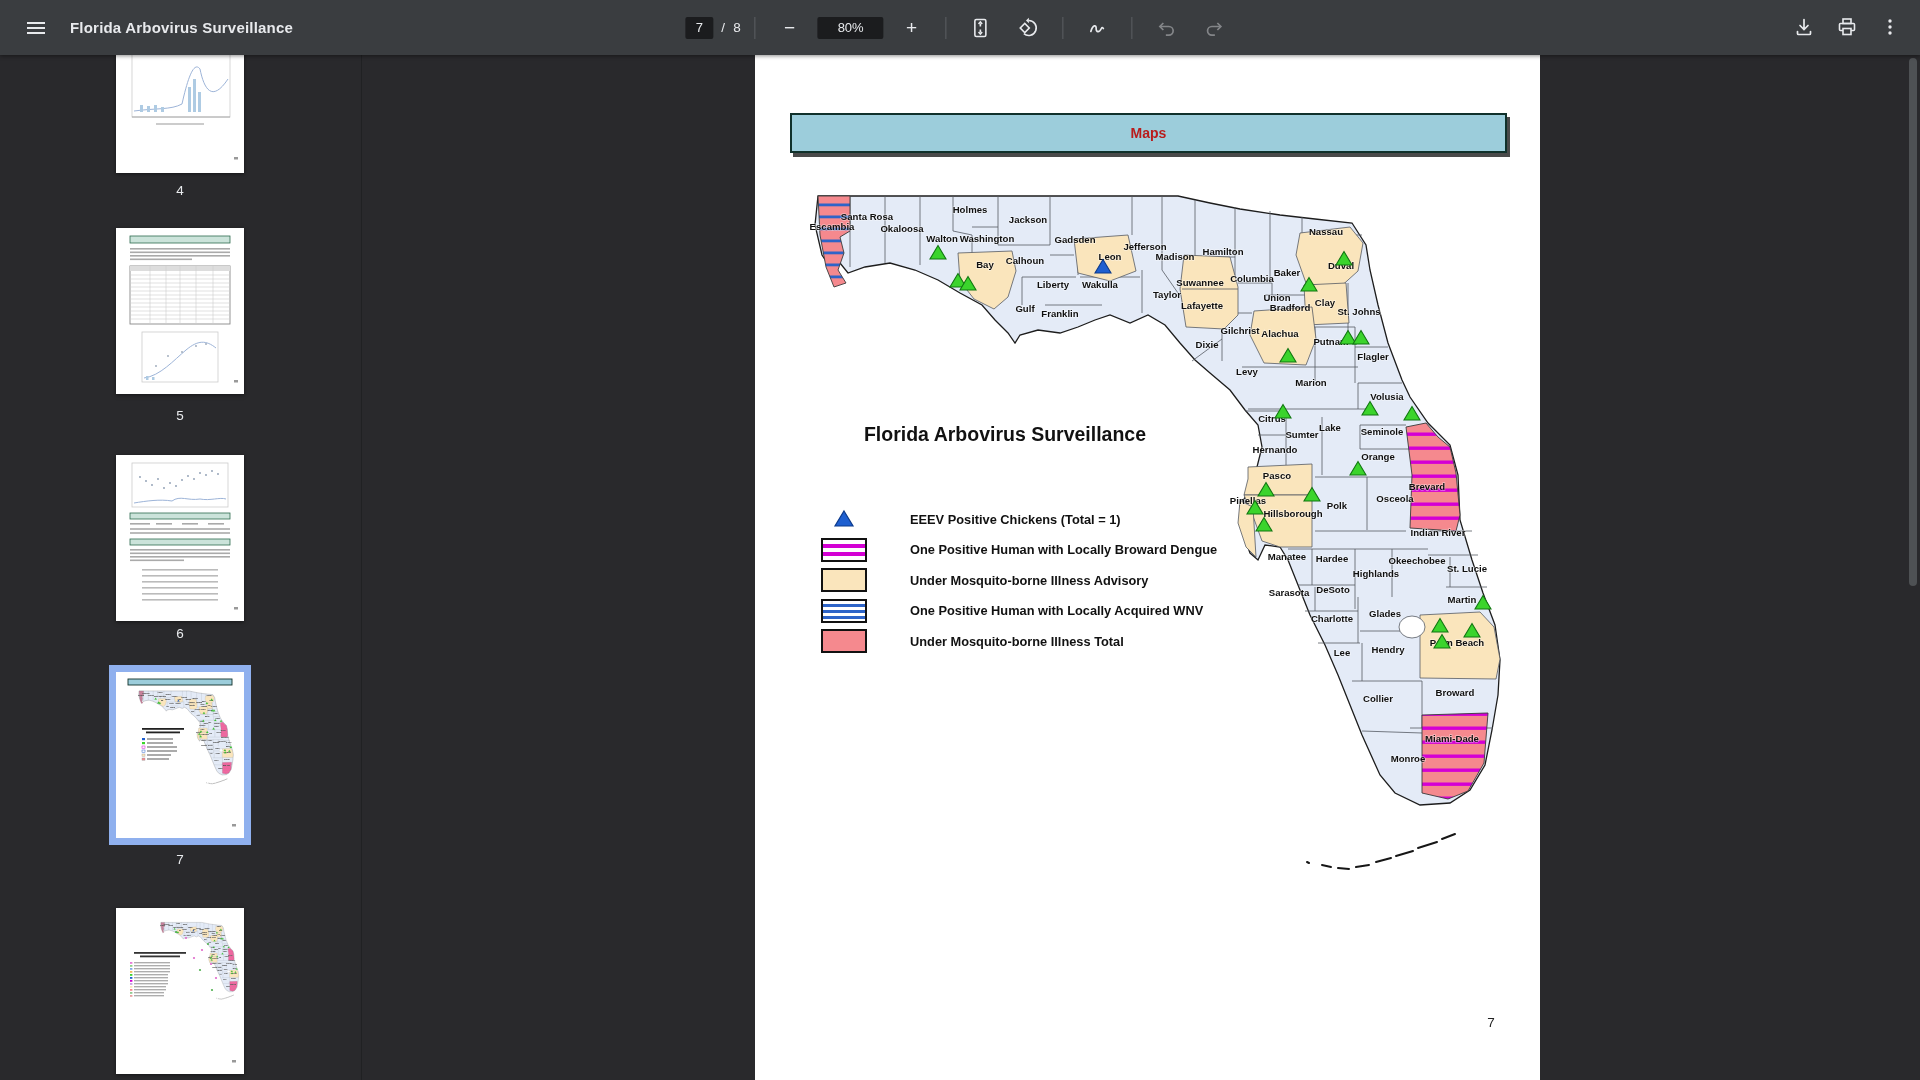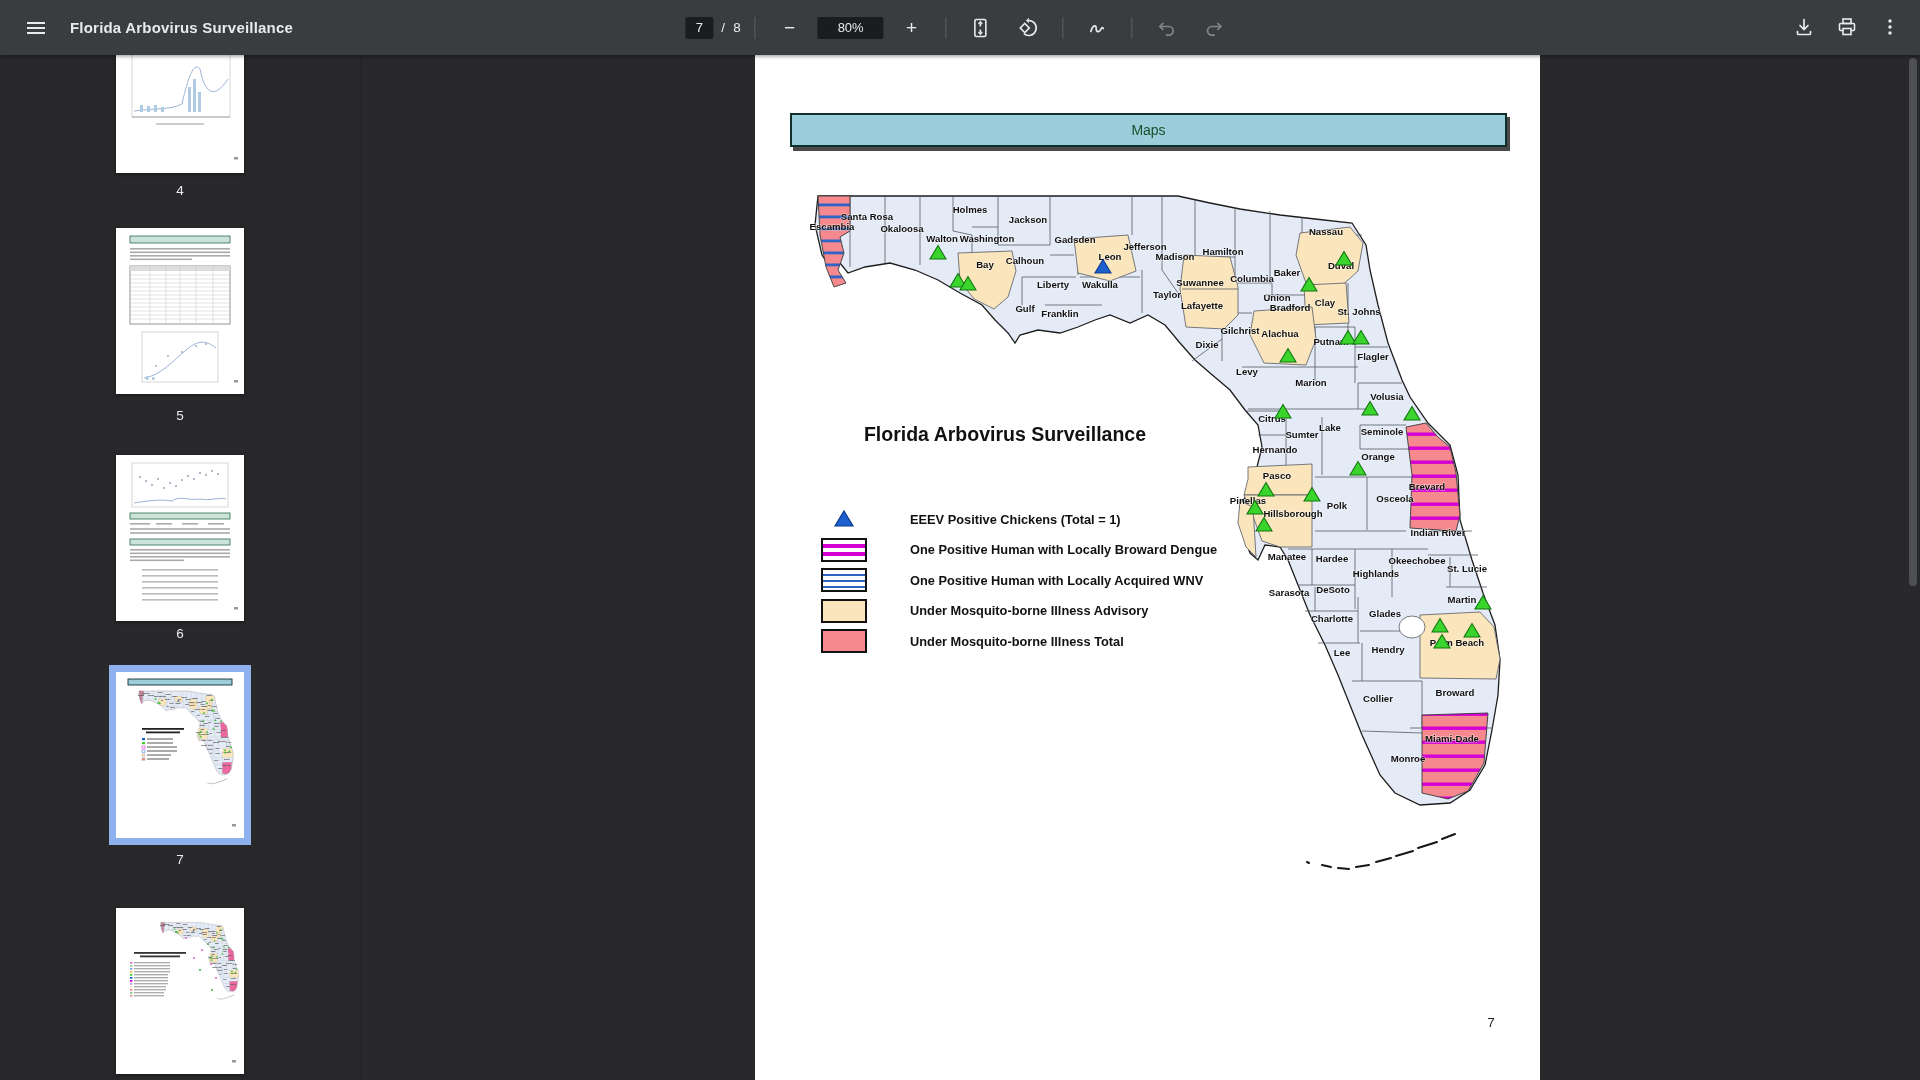--- a/index.html
+++ b/index.html
@@ -30,24 +30,24 @@
   .sidebar { position:absolute; top:55px; left:0; width:362px; height:1025px;
     background:#29292C; overflow:hidden; border-right:1px solid #202123; }
   .thumb { position:absolute; left:116px; width:128px; height:166px; background:#fff;
     box-shadow:0 1px 4px rgba(0,0,0,.5); cursor:pointer; }
   .thumb.selected { box-shadow:0 0 0 7px #8FB0EE; }
   .thumb-label { position:absolute; left:116px; width:128px; text-align:center;
     color:#E8EAED; font-size:13.5px; }
 
   
   .page { position:absolute; left:755px; top:55px; width:785px; height:1025px; background:#fff; }
-  .maps-bar { position:absolute; left:35px; top:58px; width:717px; height:34px;
+  .maps-bar { position:absolute; left:35px; top:58px; width:717px; height:40px;
     background:#9CCDDB; border:2px solid #10312B; box-shadow:3px 4px 0 #4A4A4A;
     display:flex; align-items:center; justify-content:center;
-    font-size:14px; font-weight:normal; color:#14532d; }
+    font-size:14px; font-weight:bold; color:#b91c1c; }
   .map-title { position:absolute; left:30px; top:368px; width:440px; text-align:center;
     font-weight:bold; font-size:19.5px; color:#111; line-height:23px; }
   .legend { position:absolute; left:66px; top:449px; width:580px; }
   .legend-row { display:flex; align-items:center; height:30.5px; }
   .legend-swatch-cell { width:57px; display:flex; align-items:center; justify-content:flex-start; }
   .sw-box { width:46px; height:24px; border:2px solid #111; }
   .fill-advisory { background:#FAE5BC; }
   .fill-alert { background:#F5898E; }
   .stripes-magenta { background:repeating-linear-gradient(to bottom,#fff 0 4.5px,#D400D4 4.5px 8px); }
   .stripes-blue { background:repeating-linear-gradient(to bottom,#fff 0 3.5px,#2E64C8 3.5px 6px); }
@@ -607,29 +607,29 @@
         <div class="legend-label">EEEV Positive Chickens (Total = 1)</div>
       </div>
       <div class="legend-row">
         <div class="legend-swatch-cell">
           <div class="sw-box stripes-magenta"></div>
         </div>
         <div class="legend-label">One Positive Human with Locally Broward Dengue</div>
       </div>
       <div class="legend-row">
         <div class="legend-swatch-cell">
+          <div class="sw-box fill-advisory"></div>
+        </div>
+        <div class="legend-label">Under Mosquito-borne Illness Advisory</div>
+      </div>
+      <div class="legend-row">
+        <div class="legend-swatch-cell">
           <div class="sw-box stripes-blue"></div>
         </div>
         <div class="legend-label">One Positive Human with Locally Acquired WNV</div>
-      </div>
-      <div class="legend-row">
-        <div class="legend-swatch-cell">
-          <div class="sw-box fill-advisory"></div>
-        </div>
-        <div class="legend-label">Under Mosquito-borne Illness Advisory</div>
       </div>
       <div class="legend-row">
         <div class="legend-swatch-cell">
           <div class="sw-box fill-alert"></div>
         </div>
         <div class="legend-label">Under Mosquito-borne Illness Total</div>
       </div>
     </div>
 
   <svg class="map-svg" viewBox="0 0 710 710">

